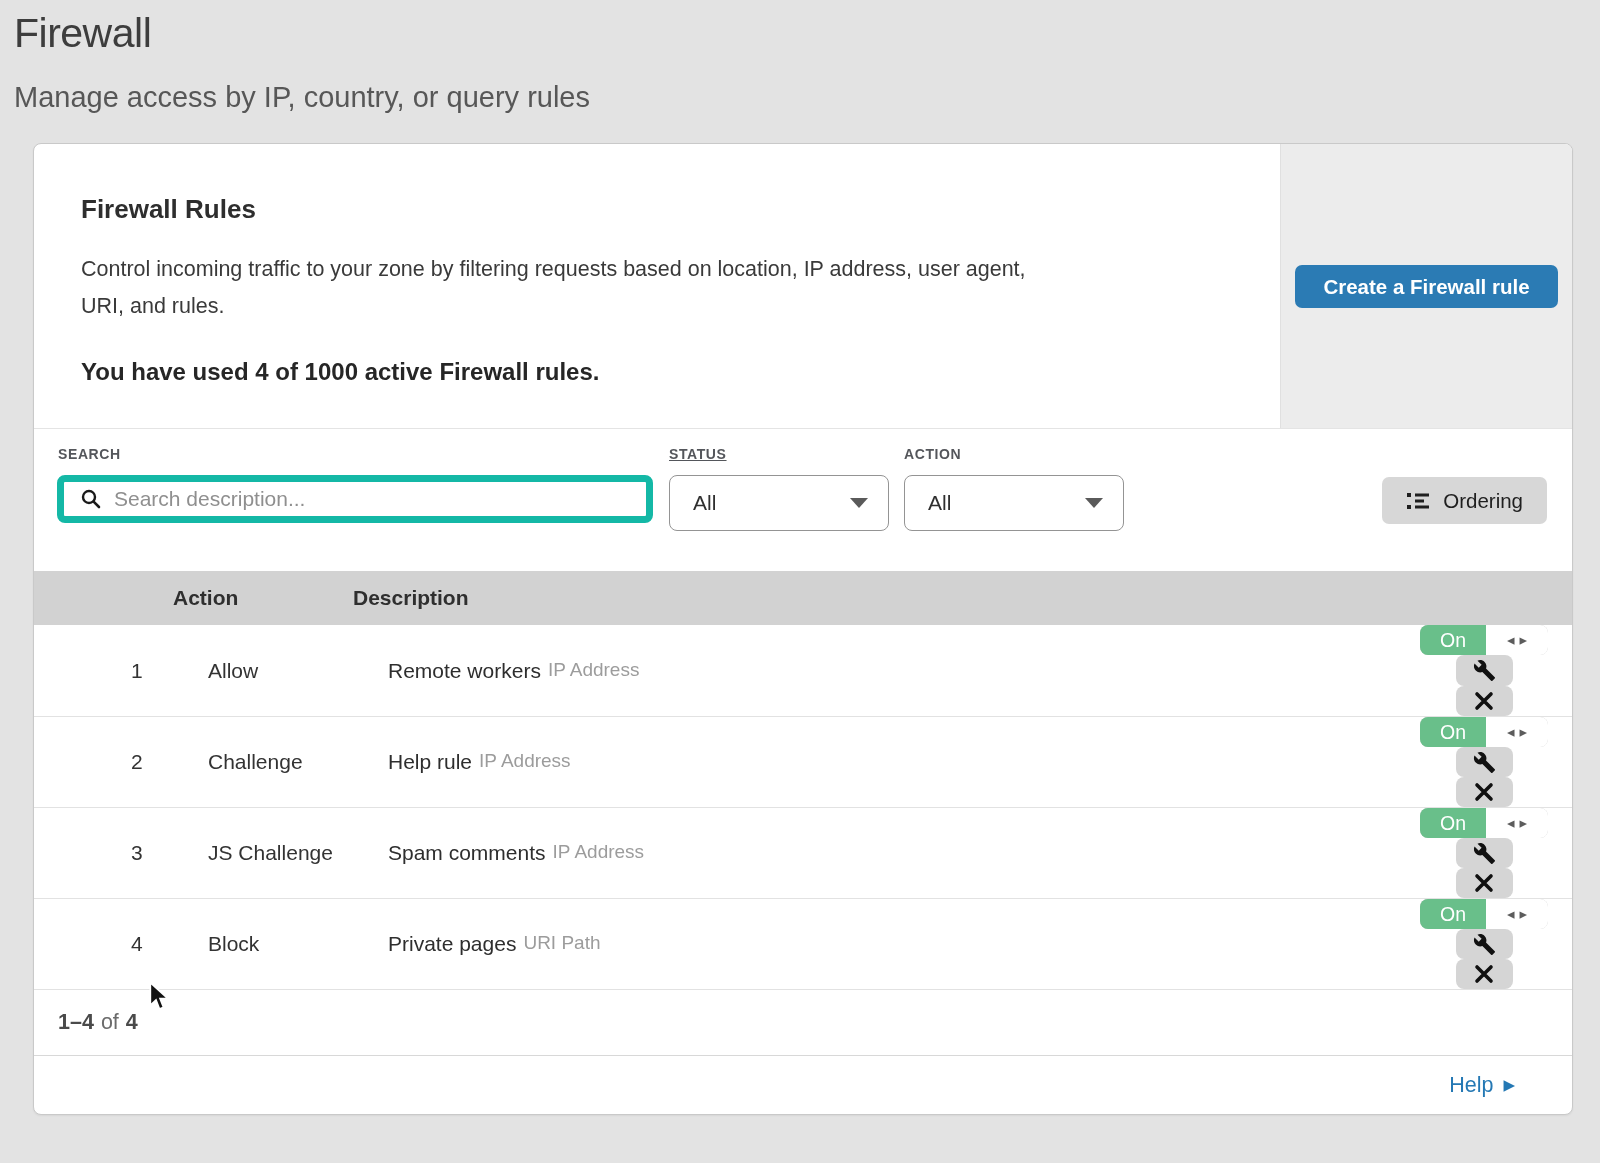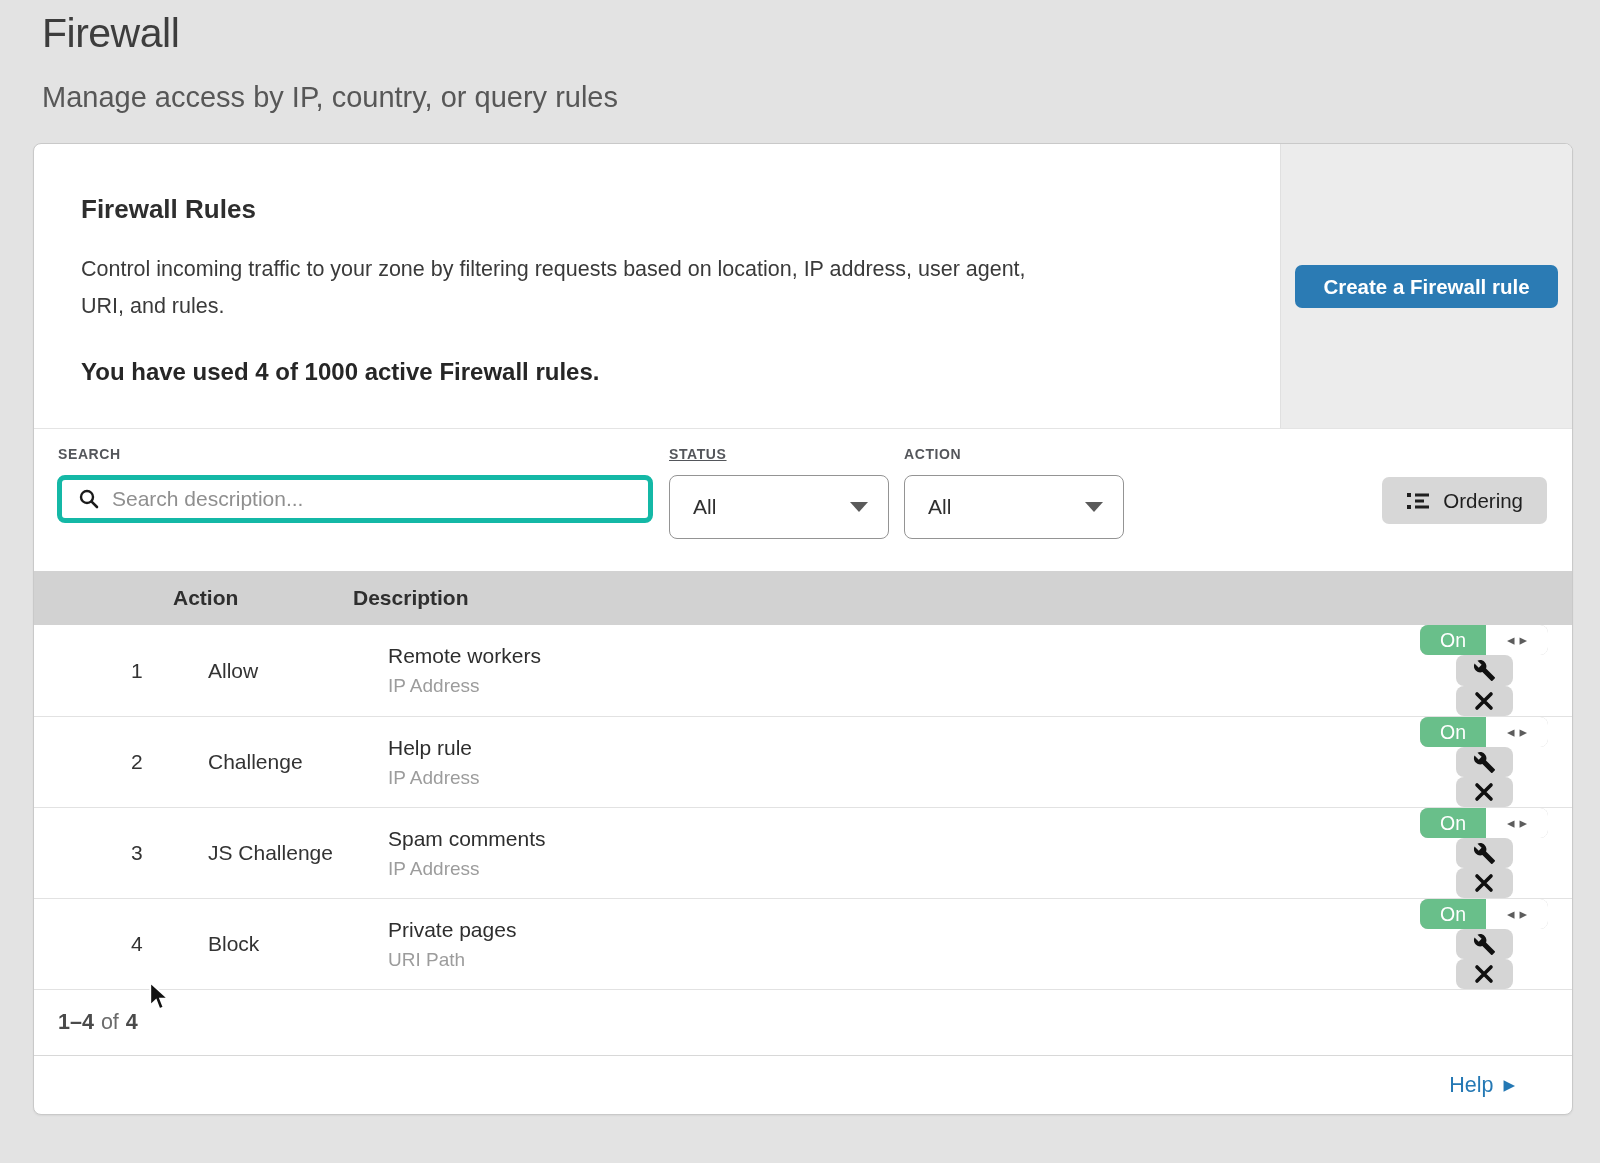--- a/index.html
+++ b/index.html
@@ -5,21 +5,21 @@
   * { box-sizing: border-box; margin: 0; padding: 0; }
   html, body { width: 1600px; height: 1163px; }
   body {
     font-family: "Liberation Sans", sans-serif;
     background: #e3e3e3;
     position: relative;
     overflow: hidden;
     color: #333;
   }
   
-  .page-header { padding: 10px 0 0 42px; }
+  .page-header { padding: 10px 0 0 14px; }
   .page-title { font-size: 41px; font-weight: 500; color: #3d3d3d; letter-spacing: -0.5px; }
   .page-subtitle { margin-top: 24px; font-size: 29px; font-weight: 400; color: #575757; }
 
   
   .card {
     position: absolute;
     left: 33px; top: 143px;
     width: 1540px; height: 972px;
     background: #ffffff;
     border: 1px solid #c9c9c9;
@@ -58,34 +58,34 @@
   .filter-label {
     position: absolute; top: 17px;
     font-size: 14px; font-weight: 700; color: #54565b; letter-spacing: 0.6px;
   }
   .lbl-search { left: 24px; }
   .lbl-status { left: 635px; text-decoration: underline; }
   .lbl-action { left: 870px; }
   .search-box {
     position: absolute; left: 23px; top: 46px;
     width: 596px; height: 48px;
-    border: 5px solid #14b8a6; border-radius: 8px;
+    border: 7px solid #14b8a6; border-radius: 8px;
     background: #fff;
     display: flex; align-items: center;
     padding: 0 14px 0 16px;
   }
   .search-box svg { flex: 0 0 auto; margin-right: 12px; }
   .search-box input {
     border: none; outline: none; width: 100%;
     font-family: "Liberation Sans", sans-serif;
     font-size: 21px; color: #333; background: transparent;
   }
   .search-box input::placeholder { color: #8f8f8f; }
   .select {
-    position: absolute; top: 46px; height: 64px;
+    position: absolute; top: 46px; height: 56px;
     border: 1px solid #949494; border-radius: 8px;
     background: #fff;
     display: flex; align-items: center; justify-content: space-between;
     padding: 0 20px 0 23px;
     font-size: 21px; color: #2f2f2f;
     cursor: pointer;
   }
   .sel-status { left: 635px; width: 220px; }
   .sel-action { left: 870px; width: 220px; }
   .caret-down {
@@ -118,21 +118,21 @@
   .row {
     height: 91px;
     border-top: 1px solid #e2e2e2;
     display: flex; align-items: center;
     background: #fff;
     position: relative;
   }
   .row:first-child { border-top: none; }
   .num { width: 40px; margin-left: 97px; font-size: 21px; color: #333; }
   .cell-action { margin-left: 37px; width: 180px; font-size: 21px; color: #333; }
-  .cell-desc { display: flex; flex-direction: column; gap: 7px; }
+  .cell-desc { display: flex; flex-direction: row; gap: 7px; }
   .desc-title { font-size: 21px; color: #2e2e2e; }
   .desc-sub { font-size: 19px; color: #9c9c9c; }
   .controls {
     position: absolute; right: 24px; top: 0; height: 100%;
     display: flex; align-items: center;  flex-direction: column;
   }
   .toggle {
     display: flex; height: 52px; width: 128px;
     border-radius: 8px; overflow: hidden;
     cursor: pointer;

